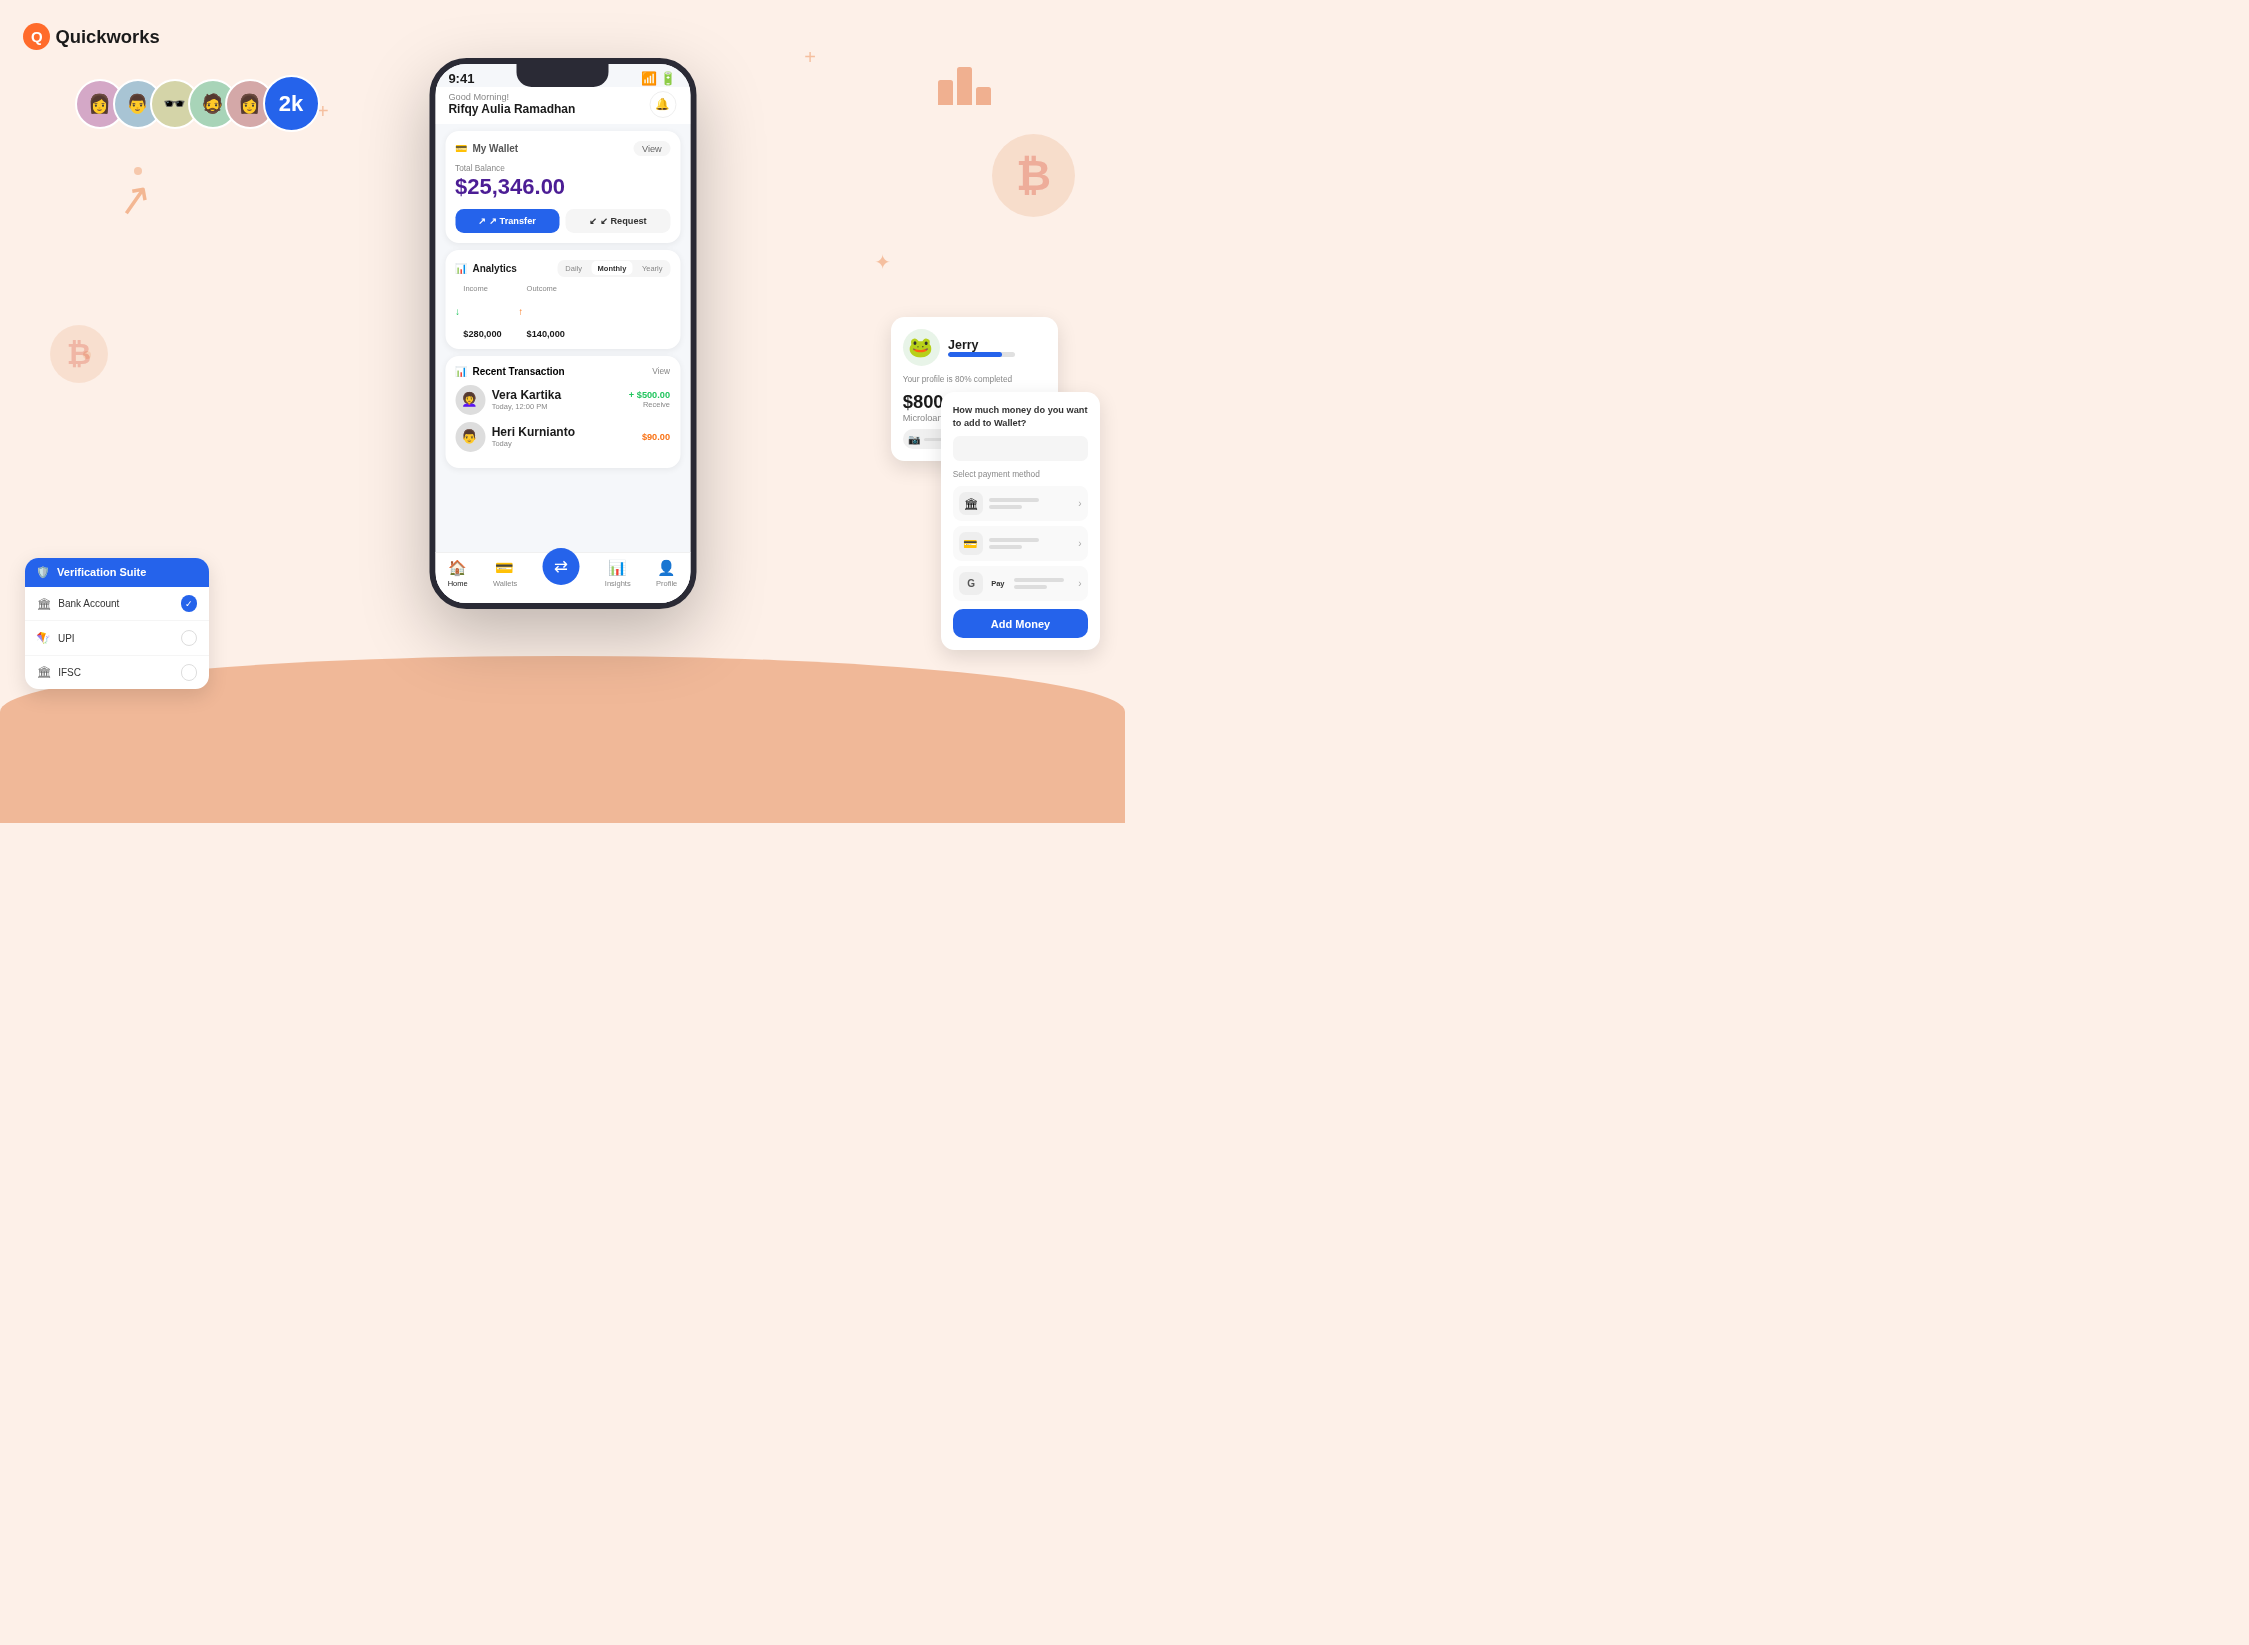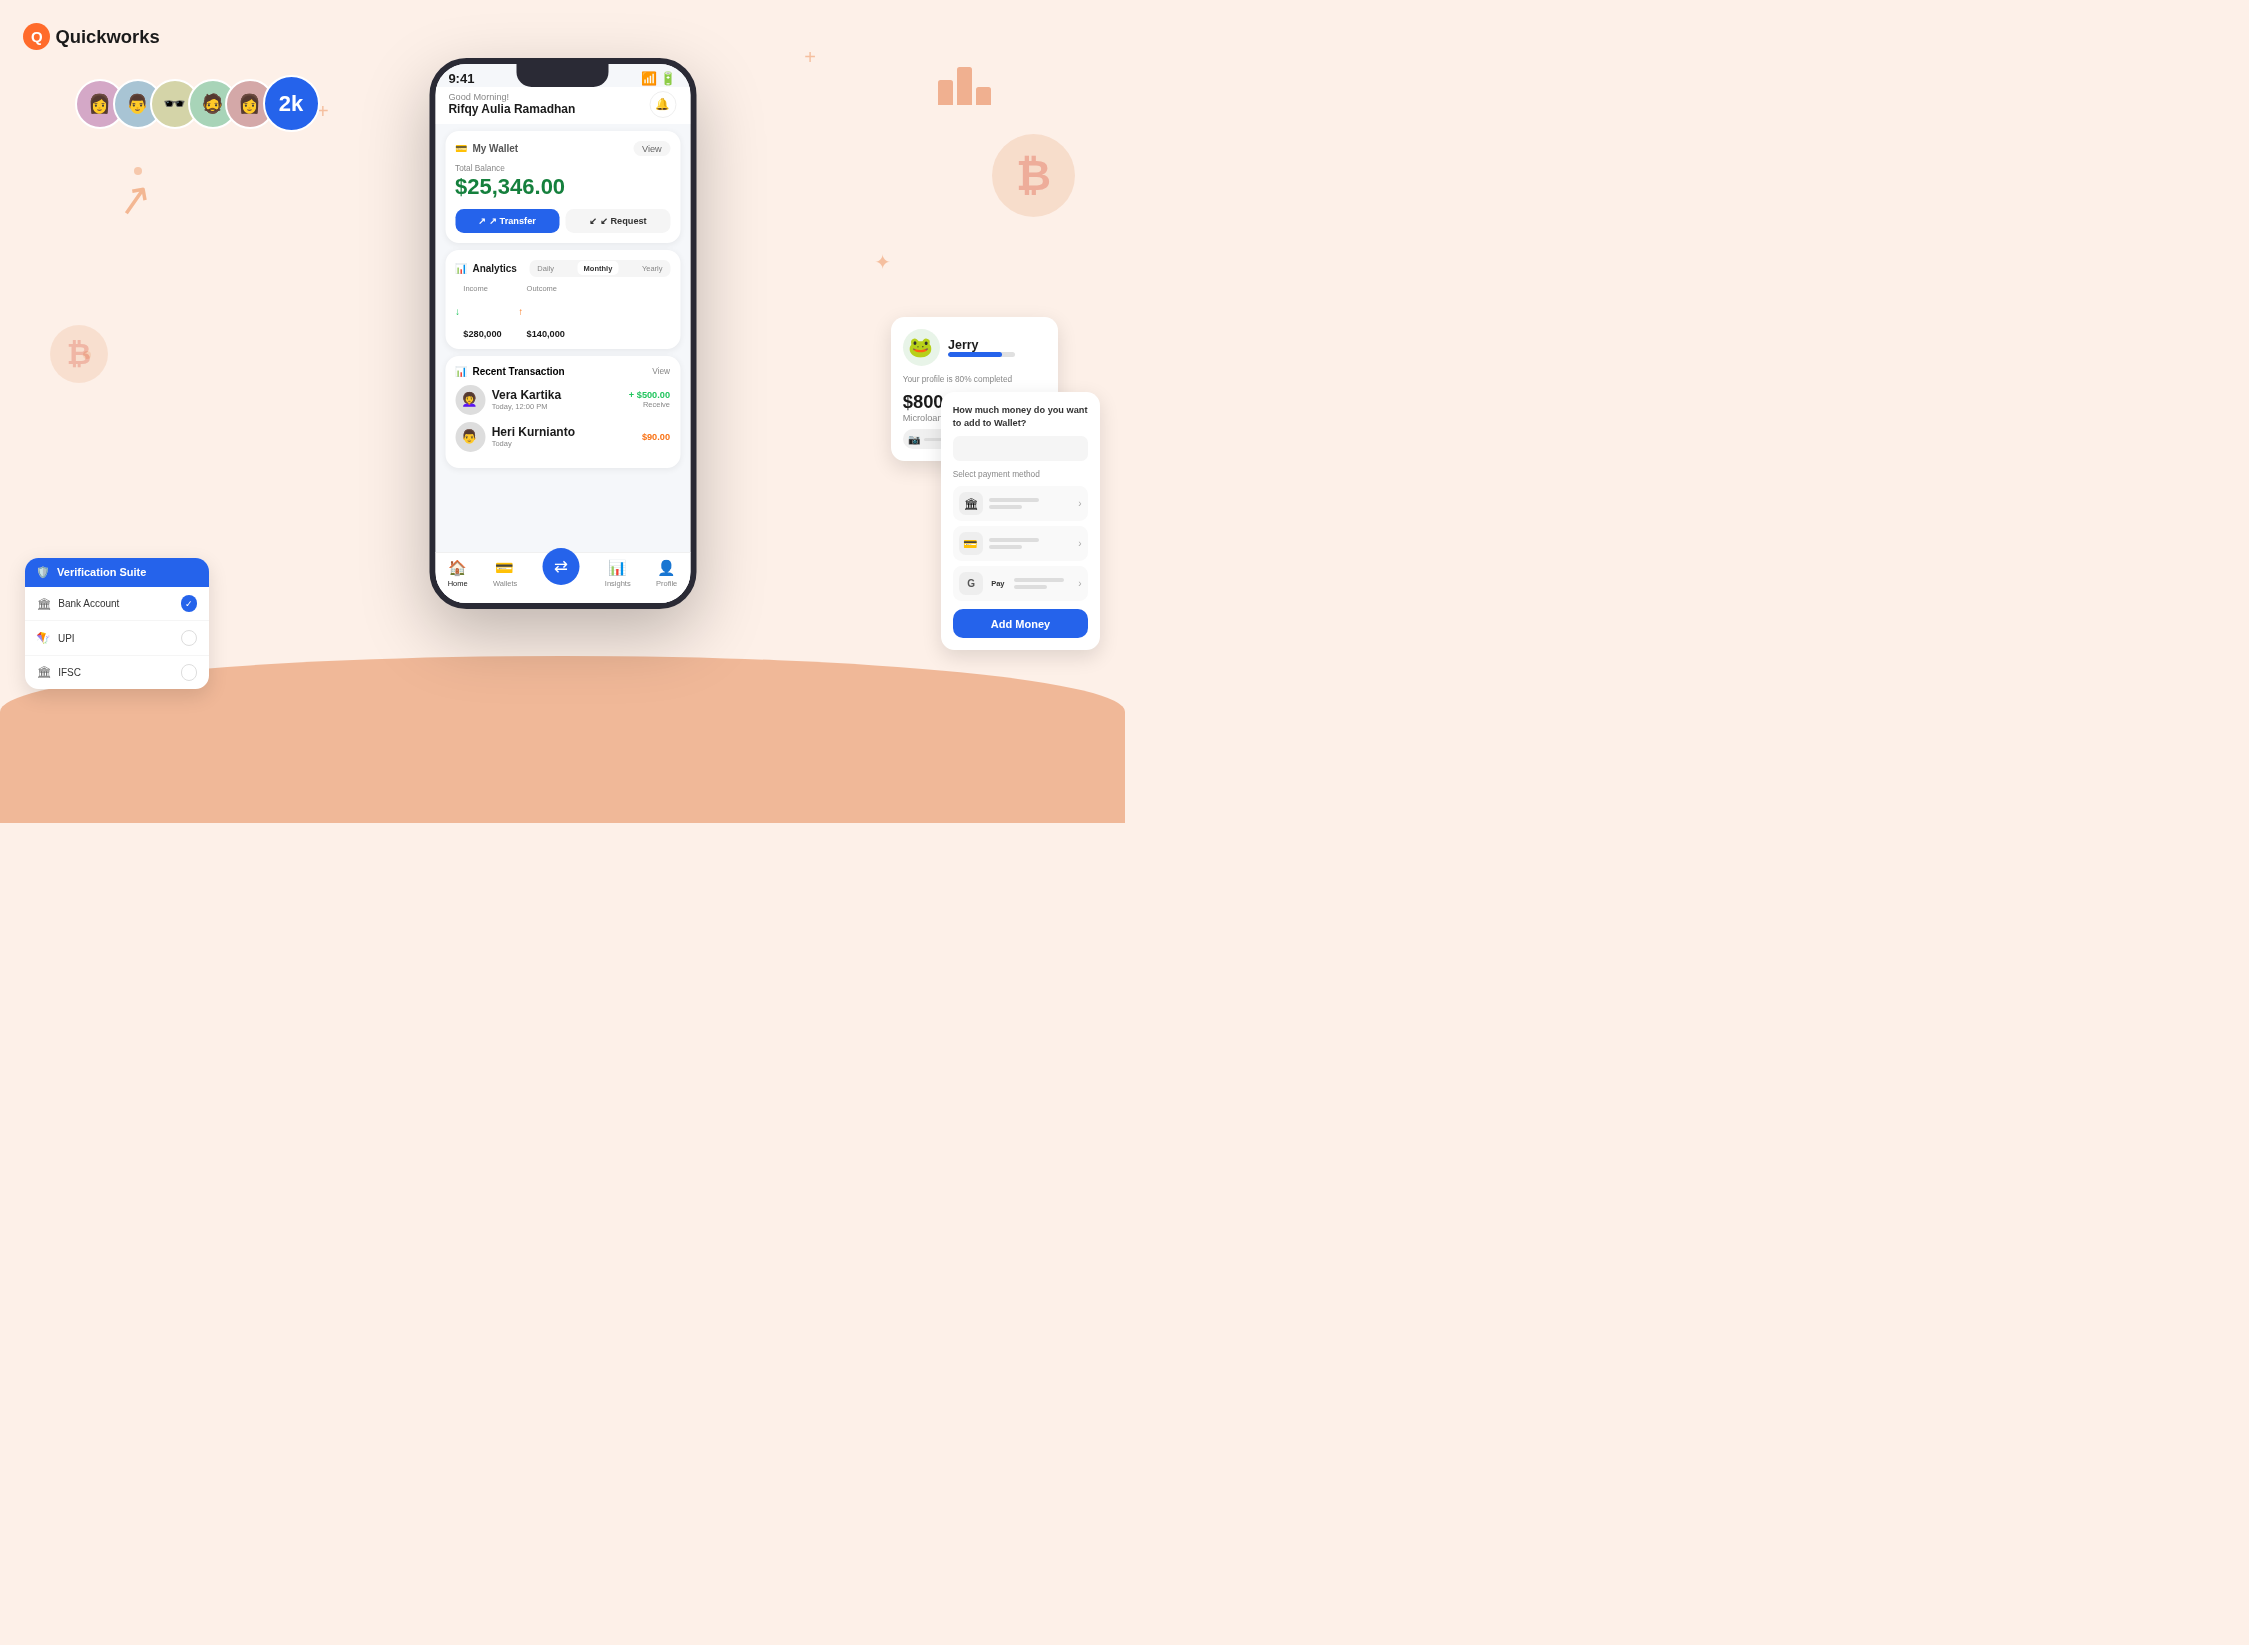--- a/index.html
+++ b/index.html
@@ -241,21 +241,21 @@
       cursor: pointer;
     }
     .balance-label {
       font-size: 8.3px;
       color: #888;
       margin-bottom: 1.7px;
     }
     .balance-amount {
       font-size: 22px;
       font-weight: 800;
-      color: #15803d;
+      color: #4c1d95;
       margin-bottom: 8.3px;
     }
     .action-buttons {
       display: flex;
       gap: 6.7px;
     }
     .transfer-btn {
       flex: 1;
       background: #2563eb;
       color: white;
@@ -306,21 +306,21 @@
       gap: 5px;
       font-size: 10px;
       font-weight: 700;
       color: #1a1a1a;
     }
     .period-tabs {
       display: flex;
       background: #f5f5f5;
       border-radius: 6.7px;
       padding: 1.7px;
-      gap: 18px;
+      gap: 4px;
     }
     .period-tab {
       font-size: 7.5px;
       padding: 2.5px 5.8px;
       border-radius: 5px;
       color: #888;
       cursor: pointer;
     }
     .period-tab.active {
       background: white;

